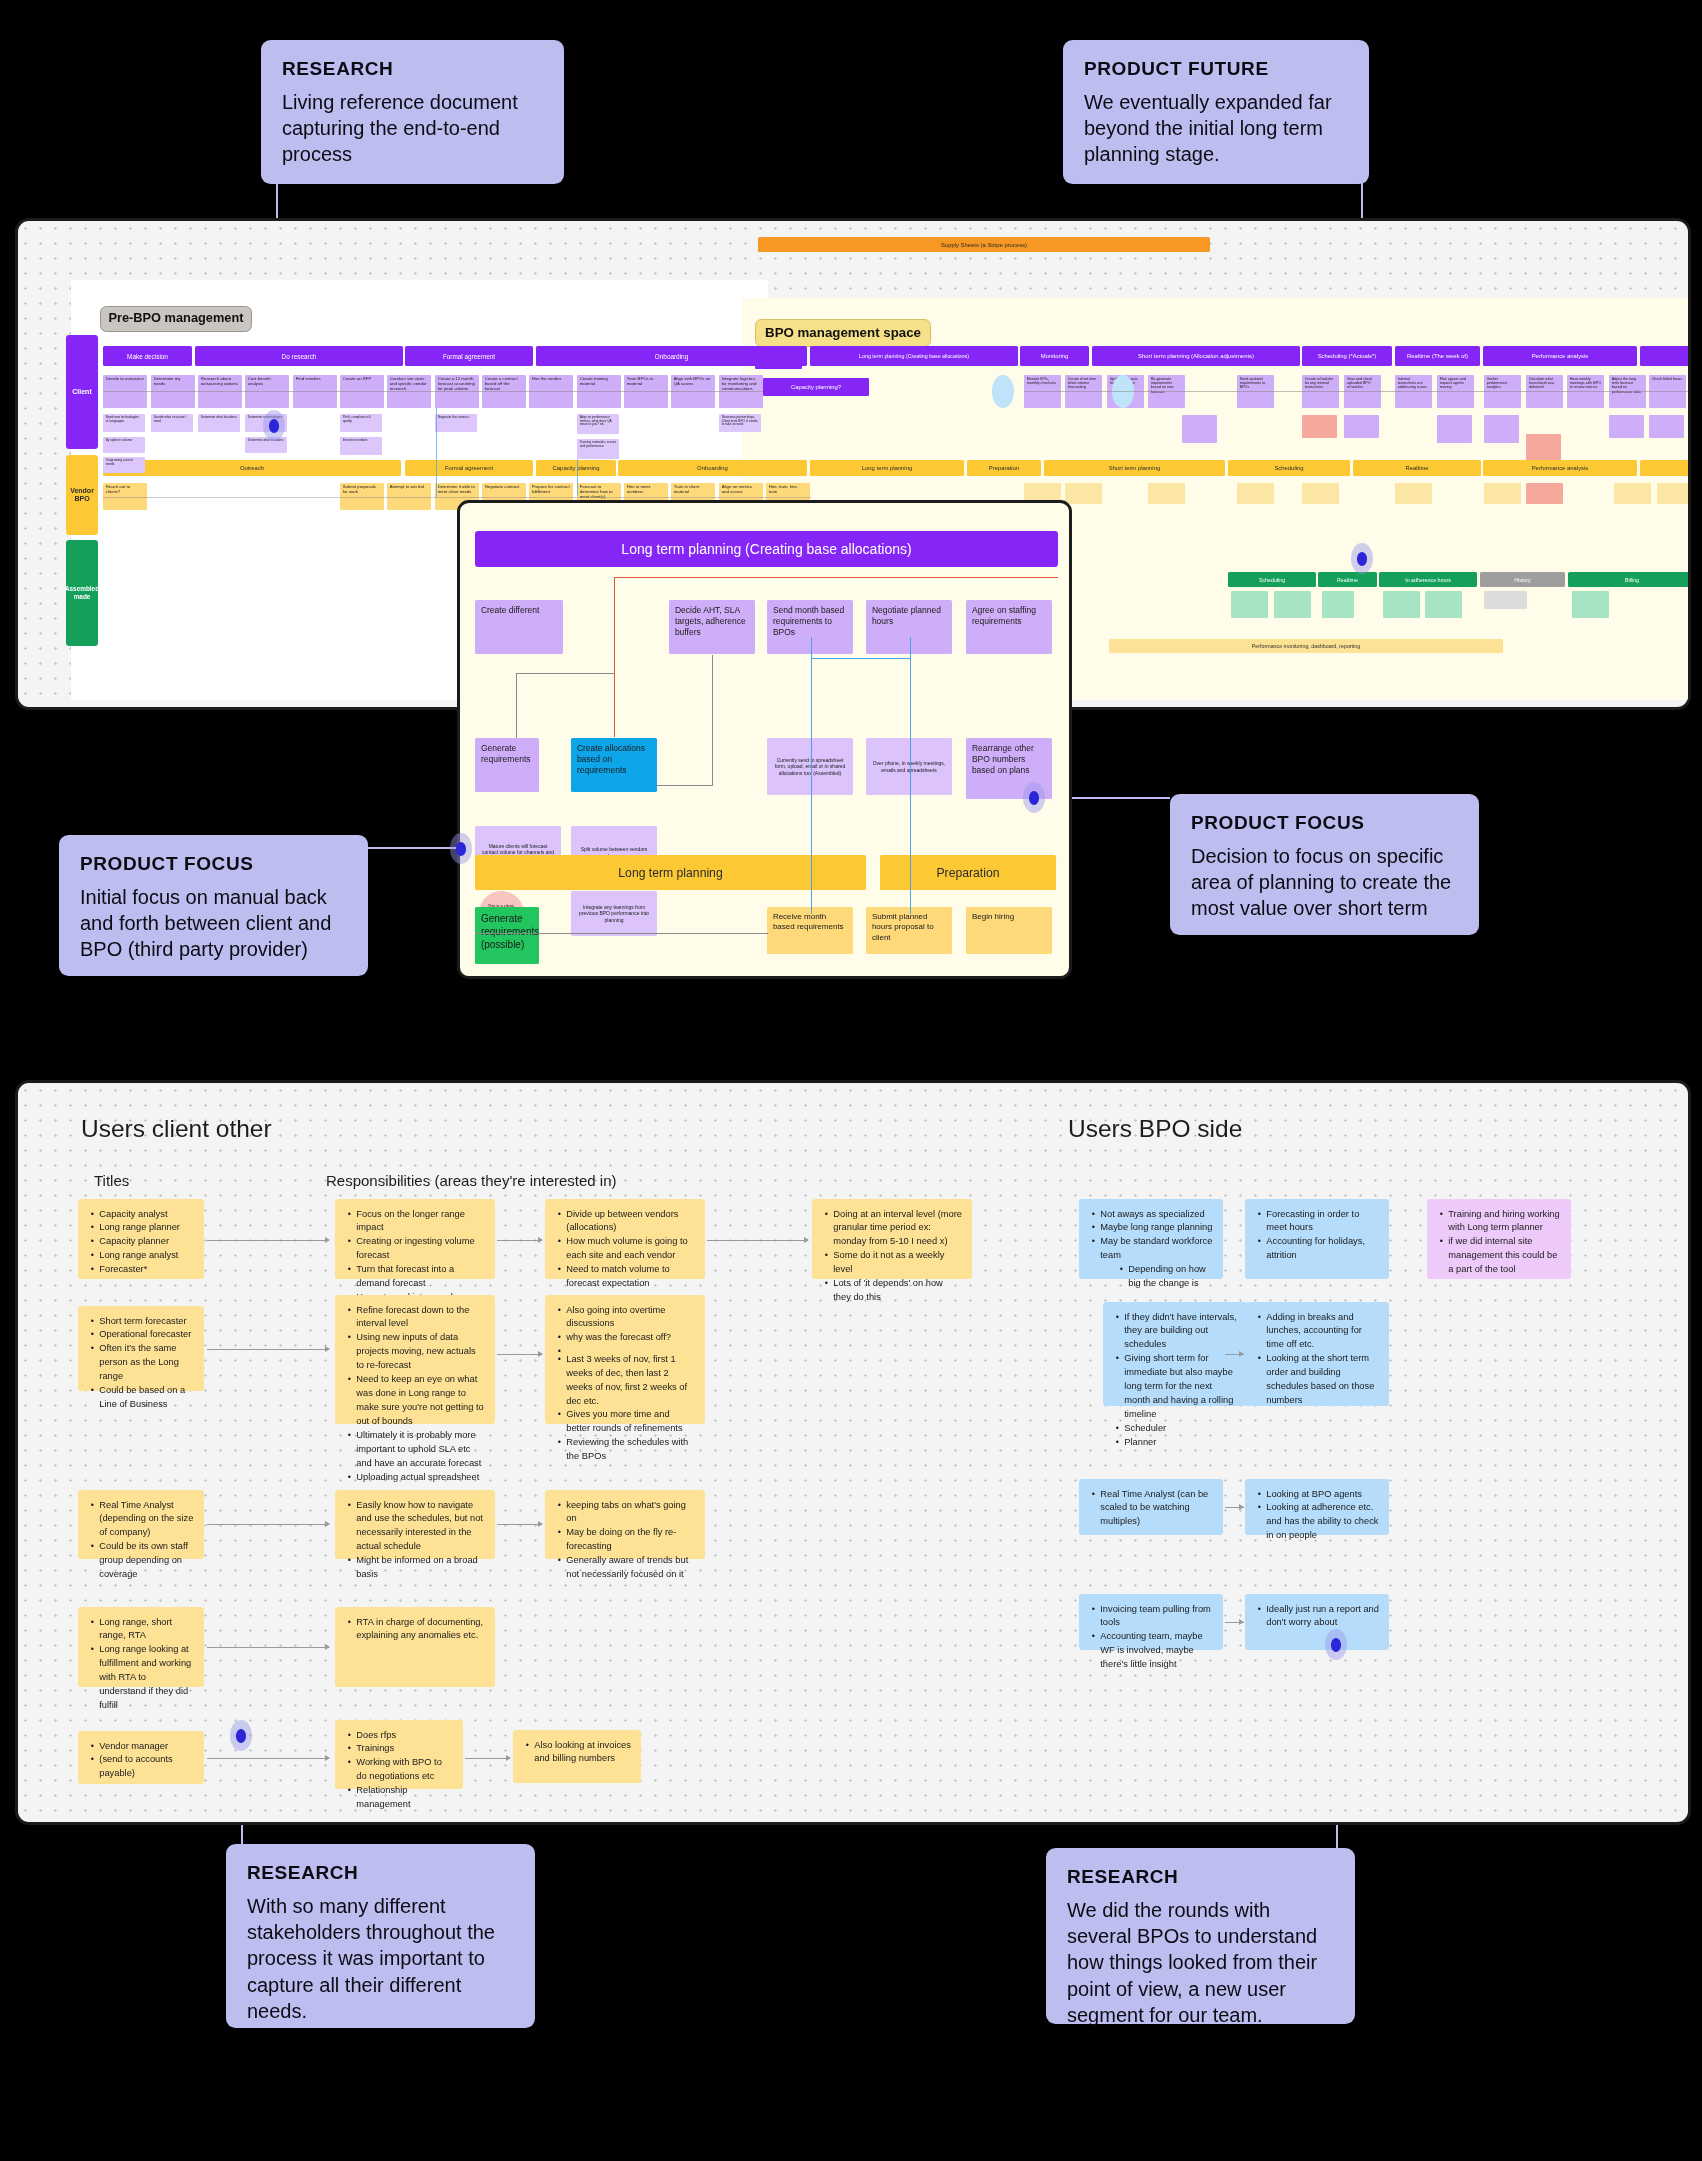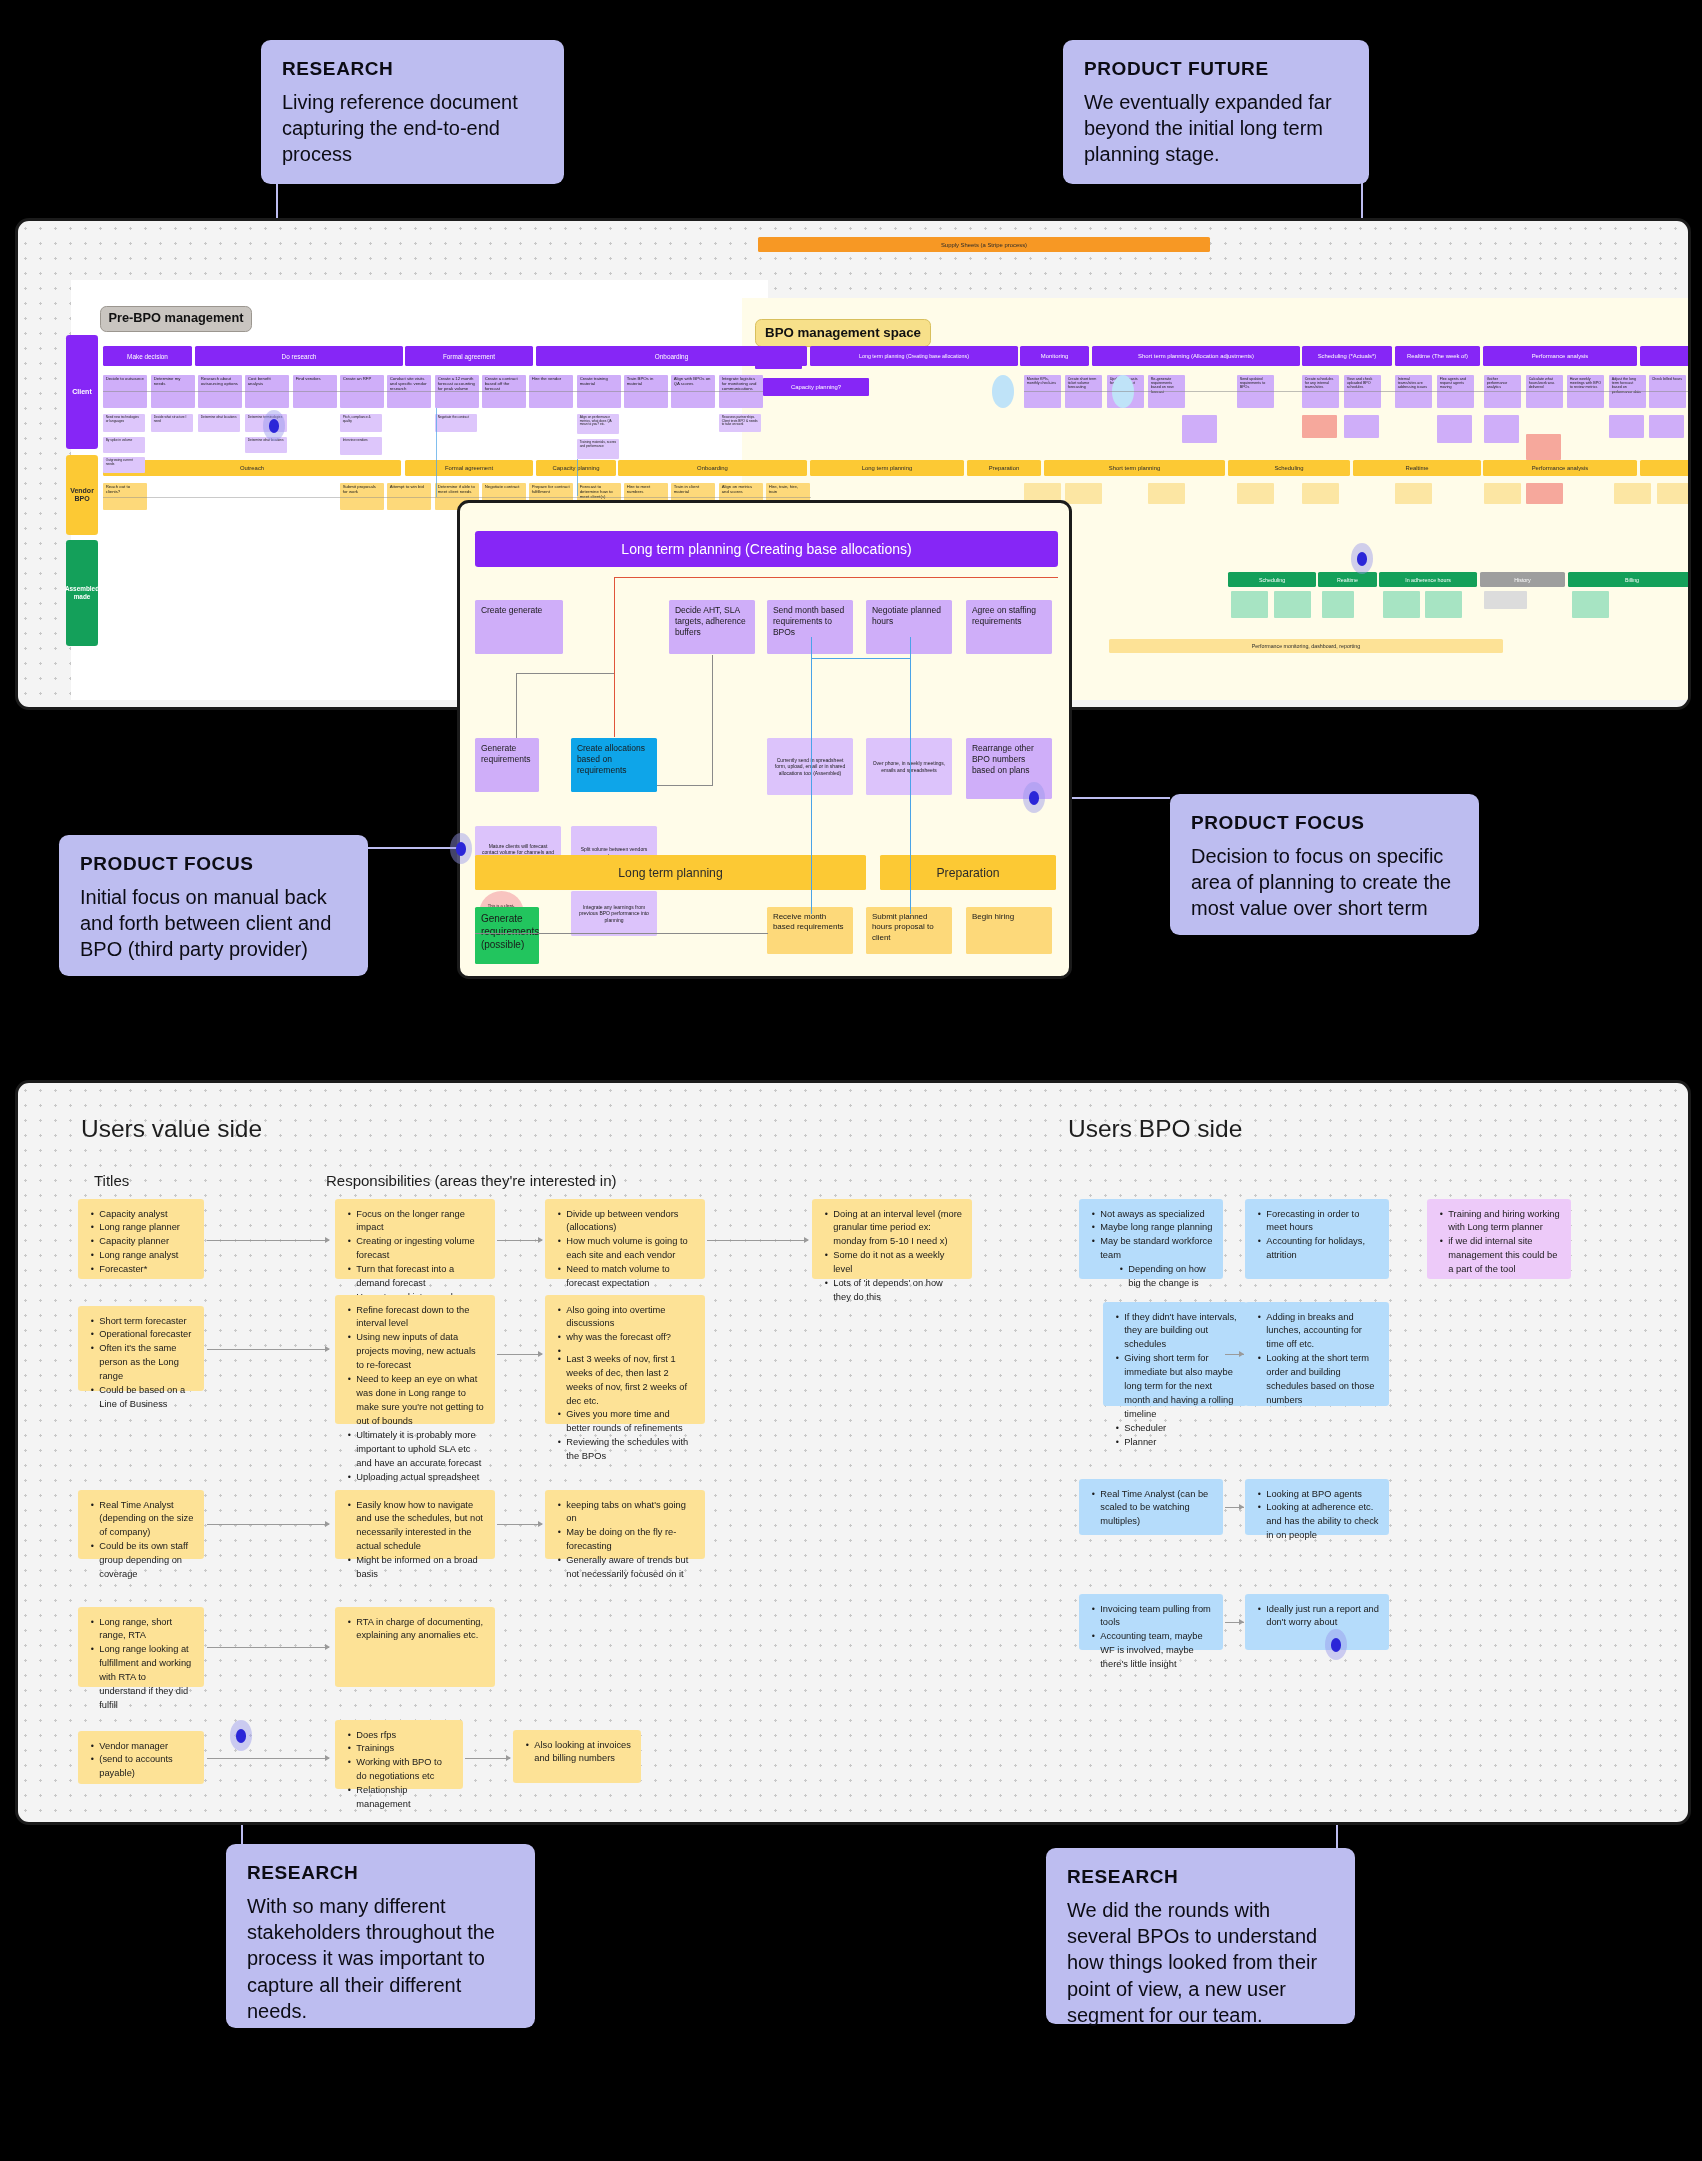--- a/index.html
+++ b/index.html
@@ -370,21 +370,21 @@
     <i></i>
   </div>
 
 <div class="modal" style="left:457px; top:500px; width:615px; height:479px;">
 
   <div class="modal-title" style="left:15px; top:28px; width:583px; height:36px;">
     <span>Long term planning (Creating base allocations)</span>
   </div>
 
   <div class="mnote" style="left:15px; top:97px; width:88px; height:54px; background:#cfaef9; font-size:8.5px;">
-    <span>Create generate</span></div>
+    <span>Create different</span></div>
   <div class="mnote" style="left:209px; top:97px; width:86px; height:54px; background:#cfaef9; font-size:8.5px;">
     <span>Decide AHT, SLA targets, adherence buffers</span></div>
   <div class="mnote" style="left:307px; top:97px; width:86px; height:54px; background:#cfaef9; font-size:8.5px;">
     <span>Send month based requirements to BPOs</span></div>
   <div class="mnote" style="left:406px; top:97px; width:86px; height:54px; background:#cfaef9; font-size:8.5px;">
     <span>Negotiate planned hours</span></div>
   <div class="mnote" style="left:506px; top:97px; width:86px; height:54px; background:#cfaef9; font-size:8.5px;">
     <span>Agree on staffing requirements</span></div>
 
   <div class="mnote" style="left:15px; top:235px; width:64px; height:54px; background:#cfaef9; font-size:8.5px;">
@@ -457,21 +457,21 @@
 
 <div class="leader" style="left:1032px; top:797px; width:138px; height:2.1px;"></div>
 <div class="callout" style="left:1170px; top:794px; width:309px; height:141px;">
   <div class="kicker">PRODUCT FOCUS</div>
   <div class="body">Decision to focus on specific area of planning to create the most value over short term</div>
 </div>
 
 <div class="board" style="left:15px; top:1080px; width:1676px; height:745px;">
   <div class="dots"></div>
 
-  <div class="pb-title" style="left:63px; top:32px;"><span>Users value side</span></div>
+  <div class="pb-title" style="left:63px; top:32px;"><span>Users client other</span></div>
   <div class="pb-title" style="left:1050px; top:32px;"><span>Users BPO side</span></div>
 
   <div class="pb-col" style="left:76px; top:89px;"><span>Titles</span></div>
   <div class="pb-col" style="left:308px; top:89px;"><span>Responsibilities (areas they're interested in)</span></div>
 
   <div class="pcard y" style="left:60px; top:116px; width:126px; height:80px;">
     <ul>
       <li>Capacity analyst</li>
       <li>Long range planner</li>
       <li>Capacity planner</li>

